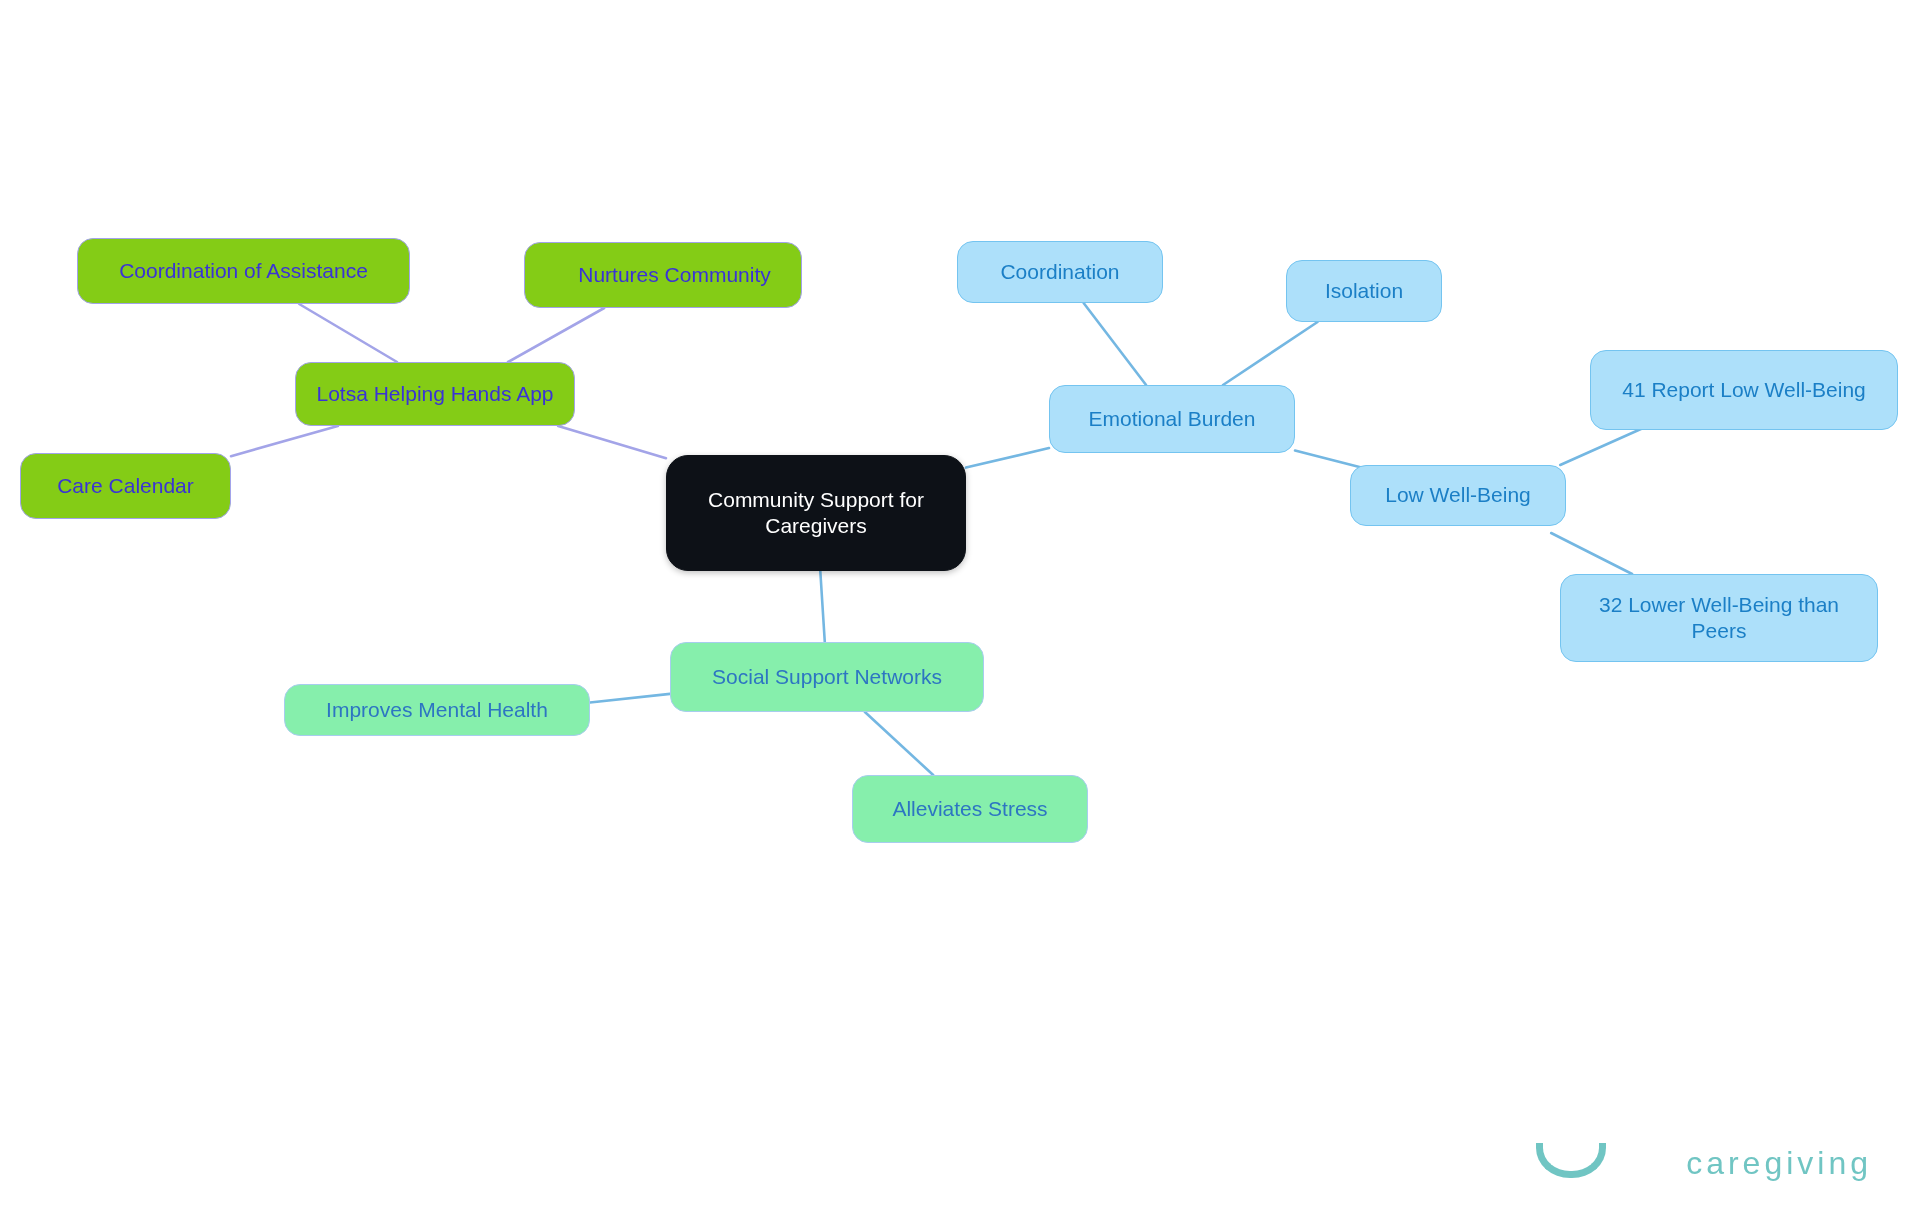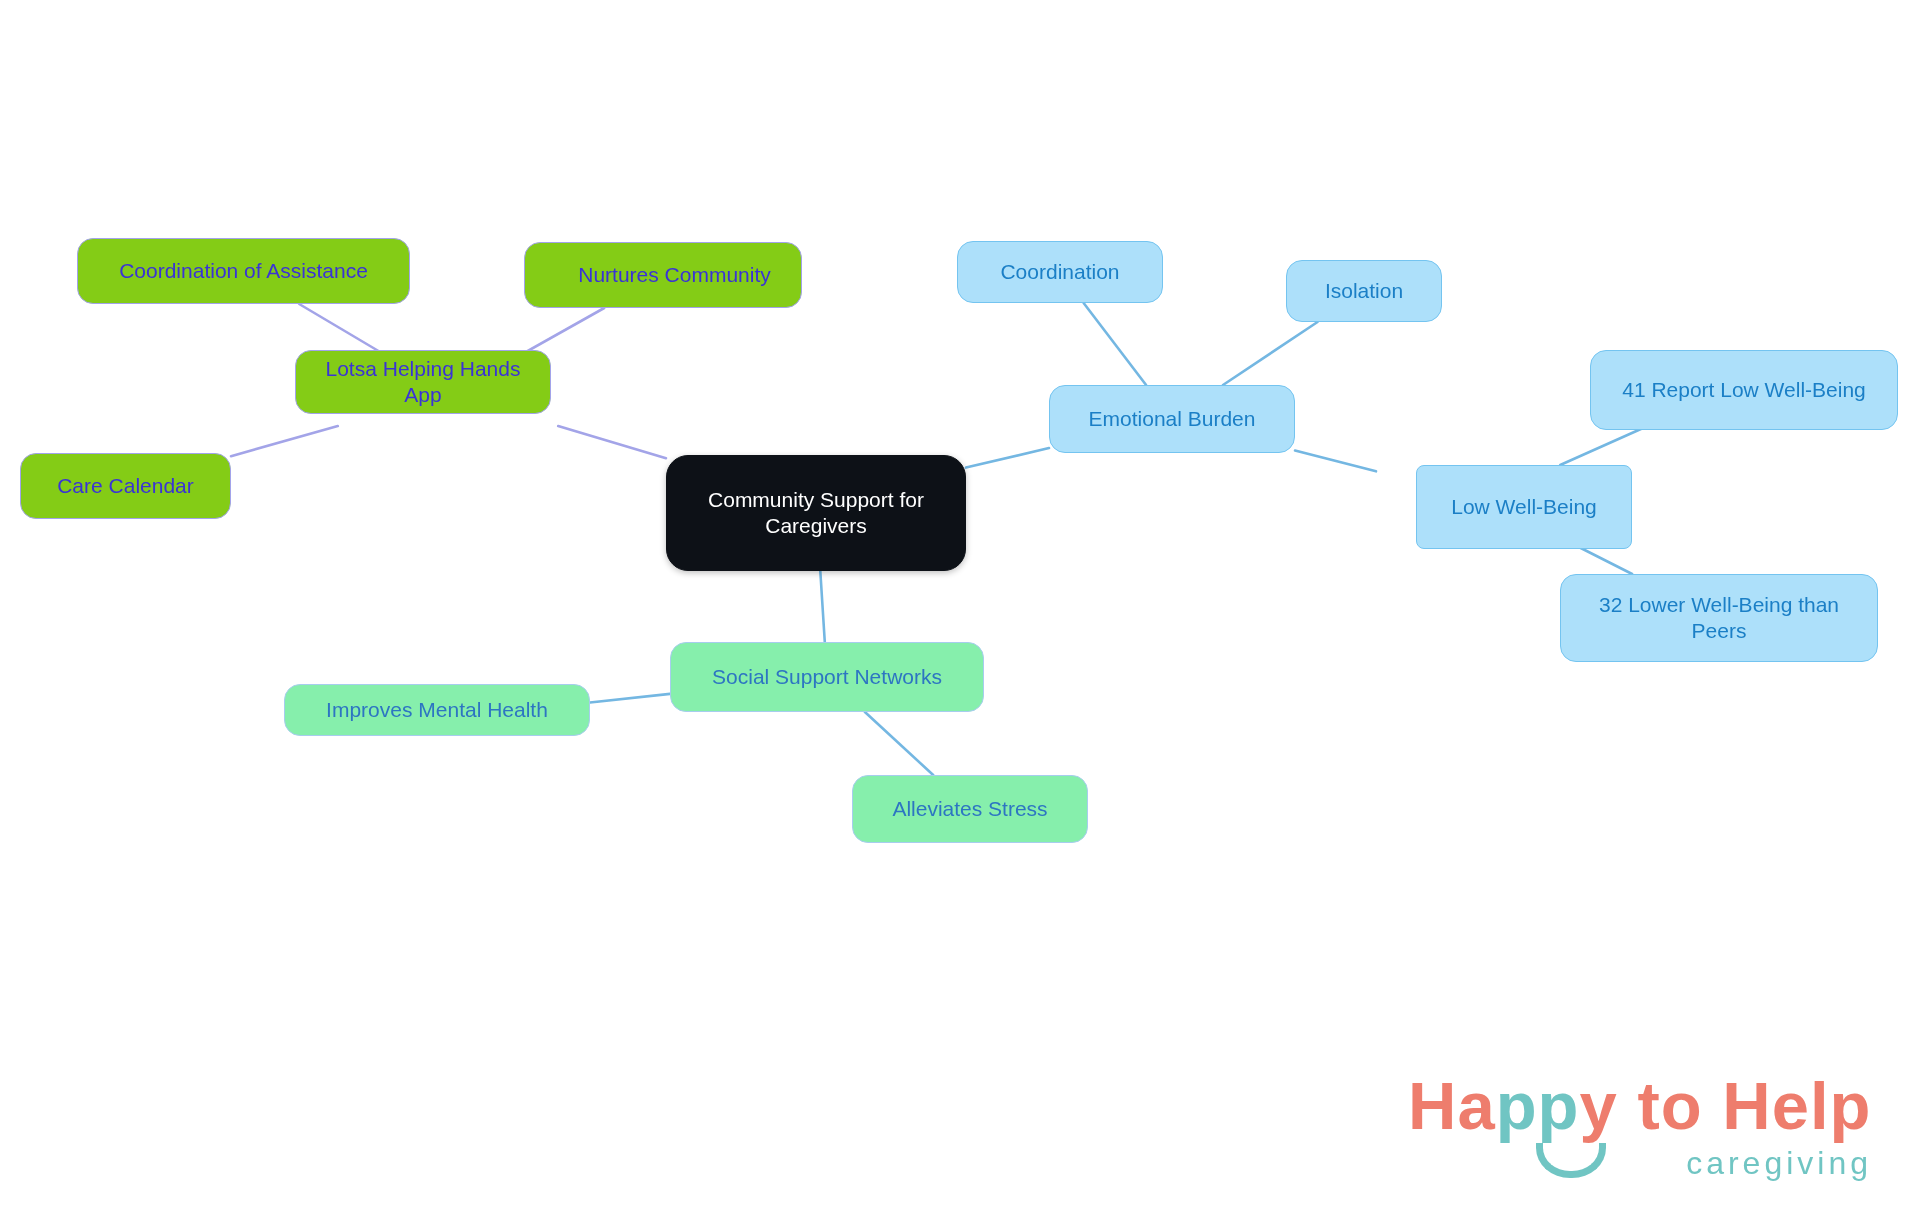--- a/index.html
+++ b/index.html
@@ -127,60 +127,59 @@
       <line x1="1551.142857142857" y1="533" x2="1632.109243697479" y2="574" stroke="#74b7e2" stroke-width="2.6" stroke-linecap="round"></line>
       <line x1="819.0344827586207" y1="551" x2="824.7873563218391" y2="642" stroke="#74b7e2" stroke-width="2.6" stroke-linecap="round"></line>
       <line x1="670" y1="693.9076923076923" x2="590" y2="702.5230769230769" stroke="#74b7e2" stroke-width="2.6" stroke-linecap="round"></line>
       <line x1="864.9166666666666" y1="712" x2="933.1666666666666" y2="775" stroke="#74b7e2" stroke-width="2.6" stroke-linecap="round"></line>
     </svg>
 
   <div id="node-layer">
       <div class="node node-root" style="left: 666px; top: 455px; width: 300px; height: 116px;">
         <span>Community Support for Caregivers</span>
       </div>
-      <div class="node node-purple" style="left: 295px; top: 350px; width: 256px; height: 64px;">
+      <div class="node node-purple" style="left: 295px; top: 362px; width: 280px; height: 64px;">
         <span>Lotsa Helping Hands App</span>
       </div>
       <div class="node node-purple" style="left: 77px; top: 238px; width: 333px; height: 66px;">
         <span>Coordination of Assistance</span>
       </div>
       <div class="node node-purple" style="left: 524px; top: 242px; width: 278px; height: 66px; padding-left: 37px;">
         <span>Nurtures Community</span>
       </div>
       <div class="node node-purple" style="left: 20px; top: 453px; width: 211px; height: 66px;">
         <span>Care Calendar</span>
       </div>
       <div class="node node-blue" style="left: 1049px; top: 385px; width: 246px; height: 68px;">
         <span>Emotional Burden</span>
       </div>
       <div class="node node-blue" style="left: 957px; top: 241px; width: 206px; height: 62px;">
         <span>Coordination</span>
       </div>
       <div class="node node-blue" style="left: 1286px; top: 260px; width: 156px; height: 62px;">
         <span>Isolation</span>
       </div>
-      <div class="node node-blue" style="left: 1416px; top: 465px; width: 216px; height: 84px; border-radius: 8px;">
+      <div class="node node-blue" style="left: 1350px; top: 465px; width: 216px; height: 61px;">
         <span>Low Well-Being</span>
       </div>
       <div class="node node-blue" style="left: 1590px; top: 350px; width: 308px; height: 80px;">
         <span>41 Report Low Well-Being</span>
       </div>
       <div class="node node-blue" style="left: 1560px; top: 574px; width: 318px; height: 88px;">
         <span>32 Lower Well-Being than Peers</span>
       </div>
       <div class="node node-blue-pale" style="left: 670px; top: 642px; width: 314px; height: 70px;">
         <span>Social Support Networks</span>
       </div>
       <div class="node node-blue-pale" style="left: 284px; top: 684px; width: 306px; height: 52px;">
         <span>Improves Mental Health</span>
       </div>
       <div class="node node-blue-pale" style="left: 852px; top: 775px; width: 236px; height: 68px;">
         <span>Alleviates Stress</span>
       </div>
     </div>
 
   <div id="logo">
-    <div class="logo-main"><span class="c-coral">Ha</span><span class="c-teal">pp</span><span class="c-coral">y to Help</span></div>
     <div class="logo-smile"></div>
     <div class="logo-sub">caregiving</div>
   </div>
 
 </div>
 
 </body></html>

